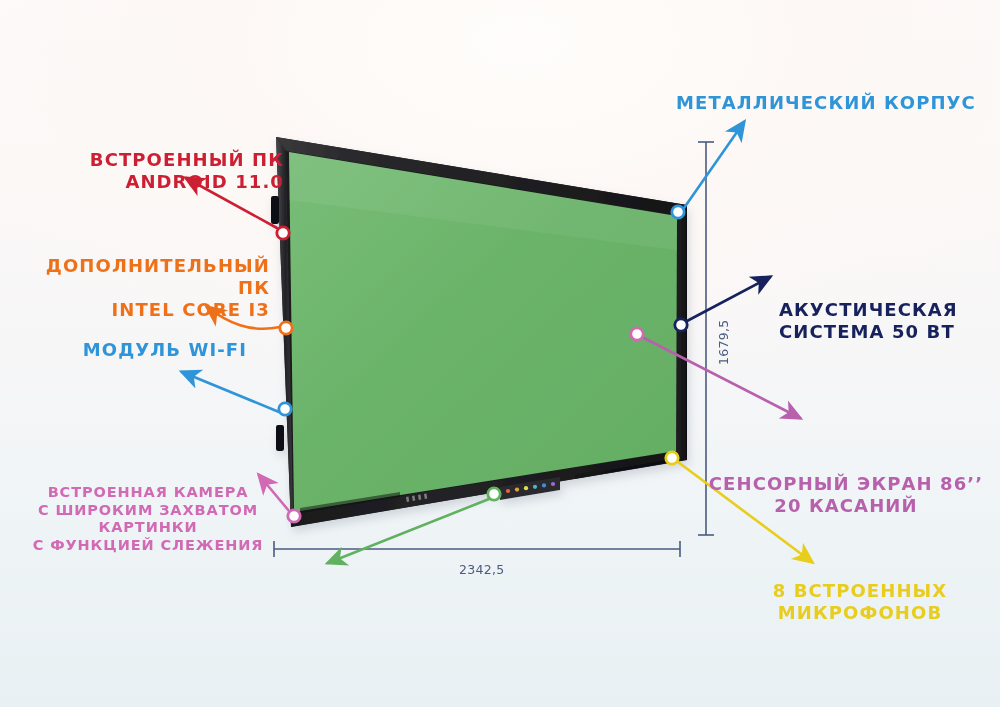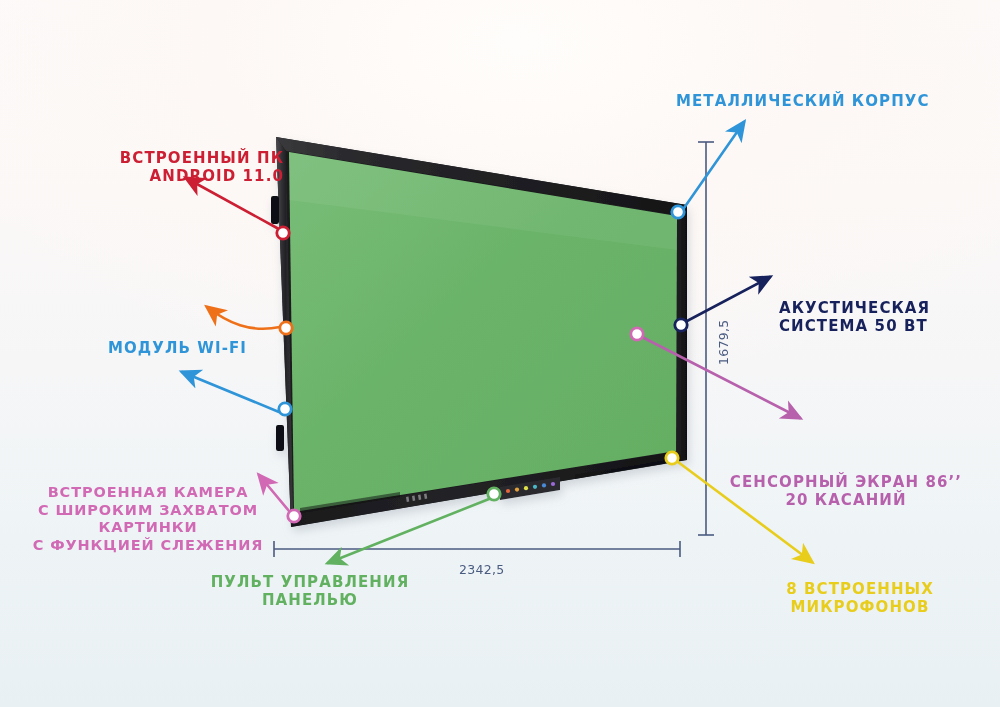--- a/index.html
+++ b/index.html
@@ -21,21 +21,21 @@
   svg.layer{pointer-events:none;}
 
   
   .label{
     position:absolute;
     font-weight:bold;
     letter-spacing:1.1px;
     line-height:1.22;
     white-space:pre-line;
     text-transform:uppercase;
-    font-size:15px;
+    font-size:18px;
   }
   .lbl-l{text-align:right;}
   .lbl-r{text-align:left;}
   .lbl-c{text-align:center;}
 
   
   .dim{
     position:absolute;
     color:#4a5b80;
     font-family:"DejaVu Sans","Liberation Sans",sans-serif;
@@ -203,30 +203,30 @@
       <circle cx="678" cy="212" r="6.2" stroke="#2f95d8"></circle>
       <circle cx="681" cy="325" r="6.2" stroke="#17225c"></circle>
       <circle cx="637" cy="334" r="6.2" stroke="#d169b4"></circle>
       <circle cx="672" cy="458" r="6.2" stroke="#e8cd1c"></circle>
     </g>
   </svg>
 
   <div class="label lbl-l" style="left:44px;top:119px;width:240px;color:#cc1f33;margin-top:30px;">ВСТРОЕННЫЙ ПК
 ANDROID 11.0</div>
 
+  <div class="label lbl-l" style="left:20px;top:255px;width:250px;color:#ee7119;">ДОПОЛНИТЕЛЬНЫЙ ПК
+INTEL CORE I3</div>
 
   <div class="label lbl-l" style="left:32px;top:339px;width:215px;color:#2f95d8;">МОДУЛЬ WI-FI</div>
 
   <div class="label lbl-c" style="left:22px;top:436px;width:252px;color:#d169b4;font-size:14.5px;letter-spacing:0.9px;margin-top:48px;">ВСТРОЕННАЯ КАМЕРА
 С ШИРОКИМ ЗАХВАТОМ
 КАРТИНКИ
 С ФУНКЦИЕЙ СЛЕЖЕНИЯ</div>
 
-  <div class="label lbl-c" style="left:190px;top:573px;width:240px;color:#62b161;">ПУЛЬТ УПРАВЛЕНИЯ
-ПАНЕЛЬЮ</div>
 
   <div class="label lbl-r" style="left:676px;top:92px;width:300px;color:#2f95d8;">МЕТАЛЛИЧЕСКИЙ КОРПУС</div>
 
   <div class="label lbl-r" style="left:779px;top:279px;width:215px;color:#17225c;margin-top:20px;">АКУСТИЧЕСКАЯ
 СИСТЕМА 50 ВТ</div>
 
   <div class="label lbl-c" style="left:706px;top:425px;width:280px;color:#b761ad;margin-top:48px;">СЕНСОРНЫЙ ЭКРАН 86’’
 20 КАСАНИЙ</div>
 
   <div class="label lbl-c" style="left:735px;top:568px;width:250px;color:#e8cd1c;margin-top:12px;">8 ВСТРОЕННЫХ

